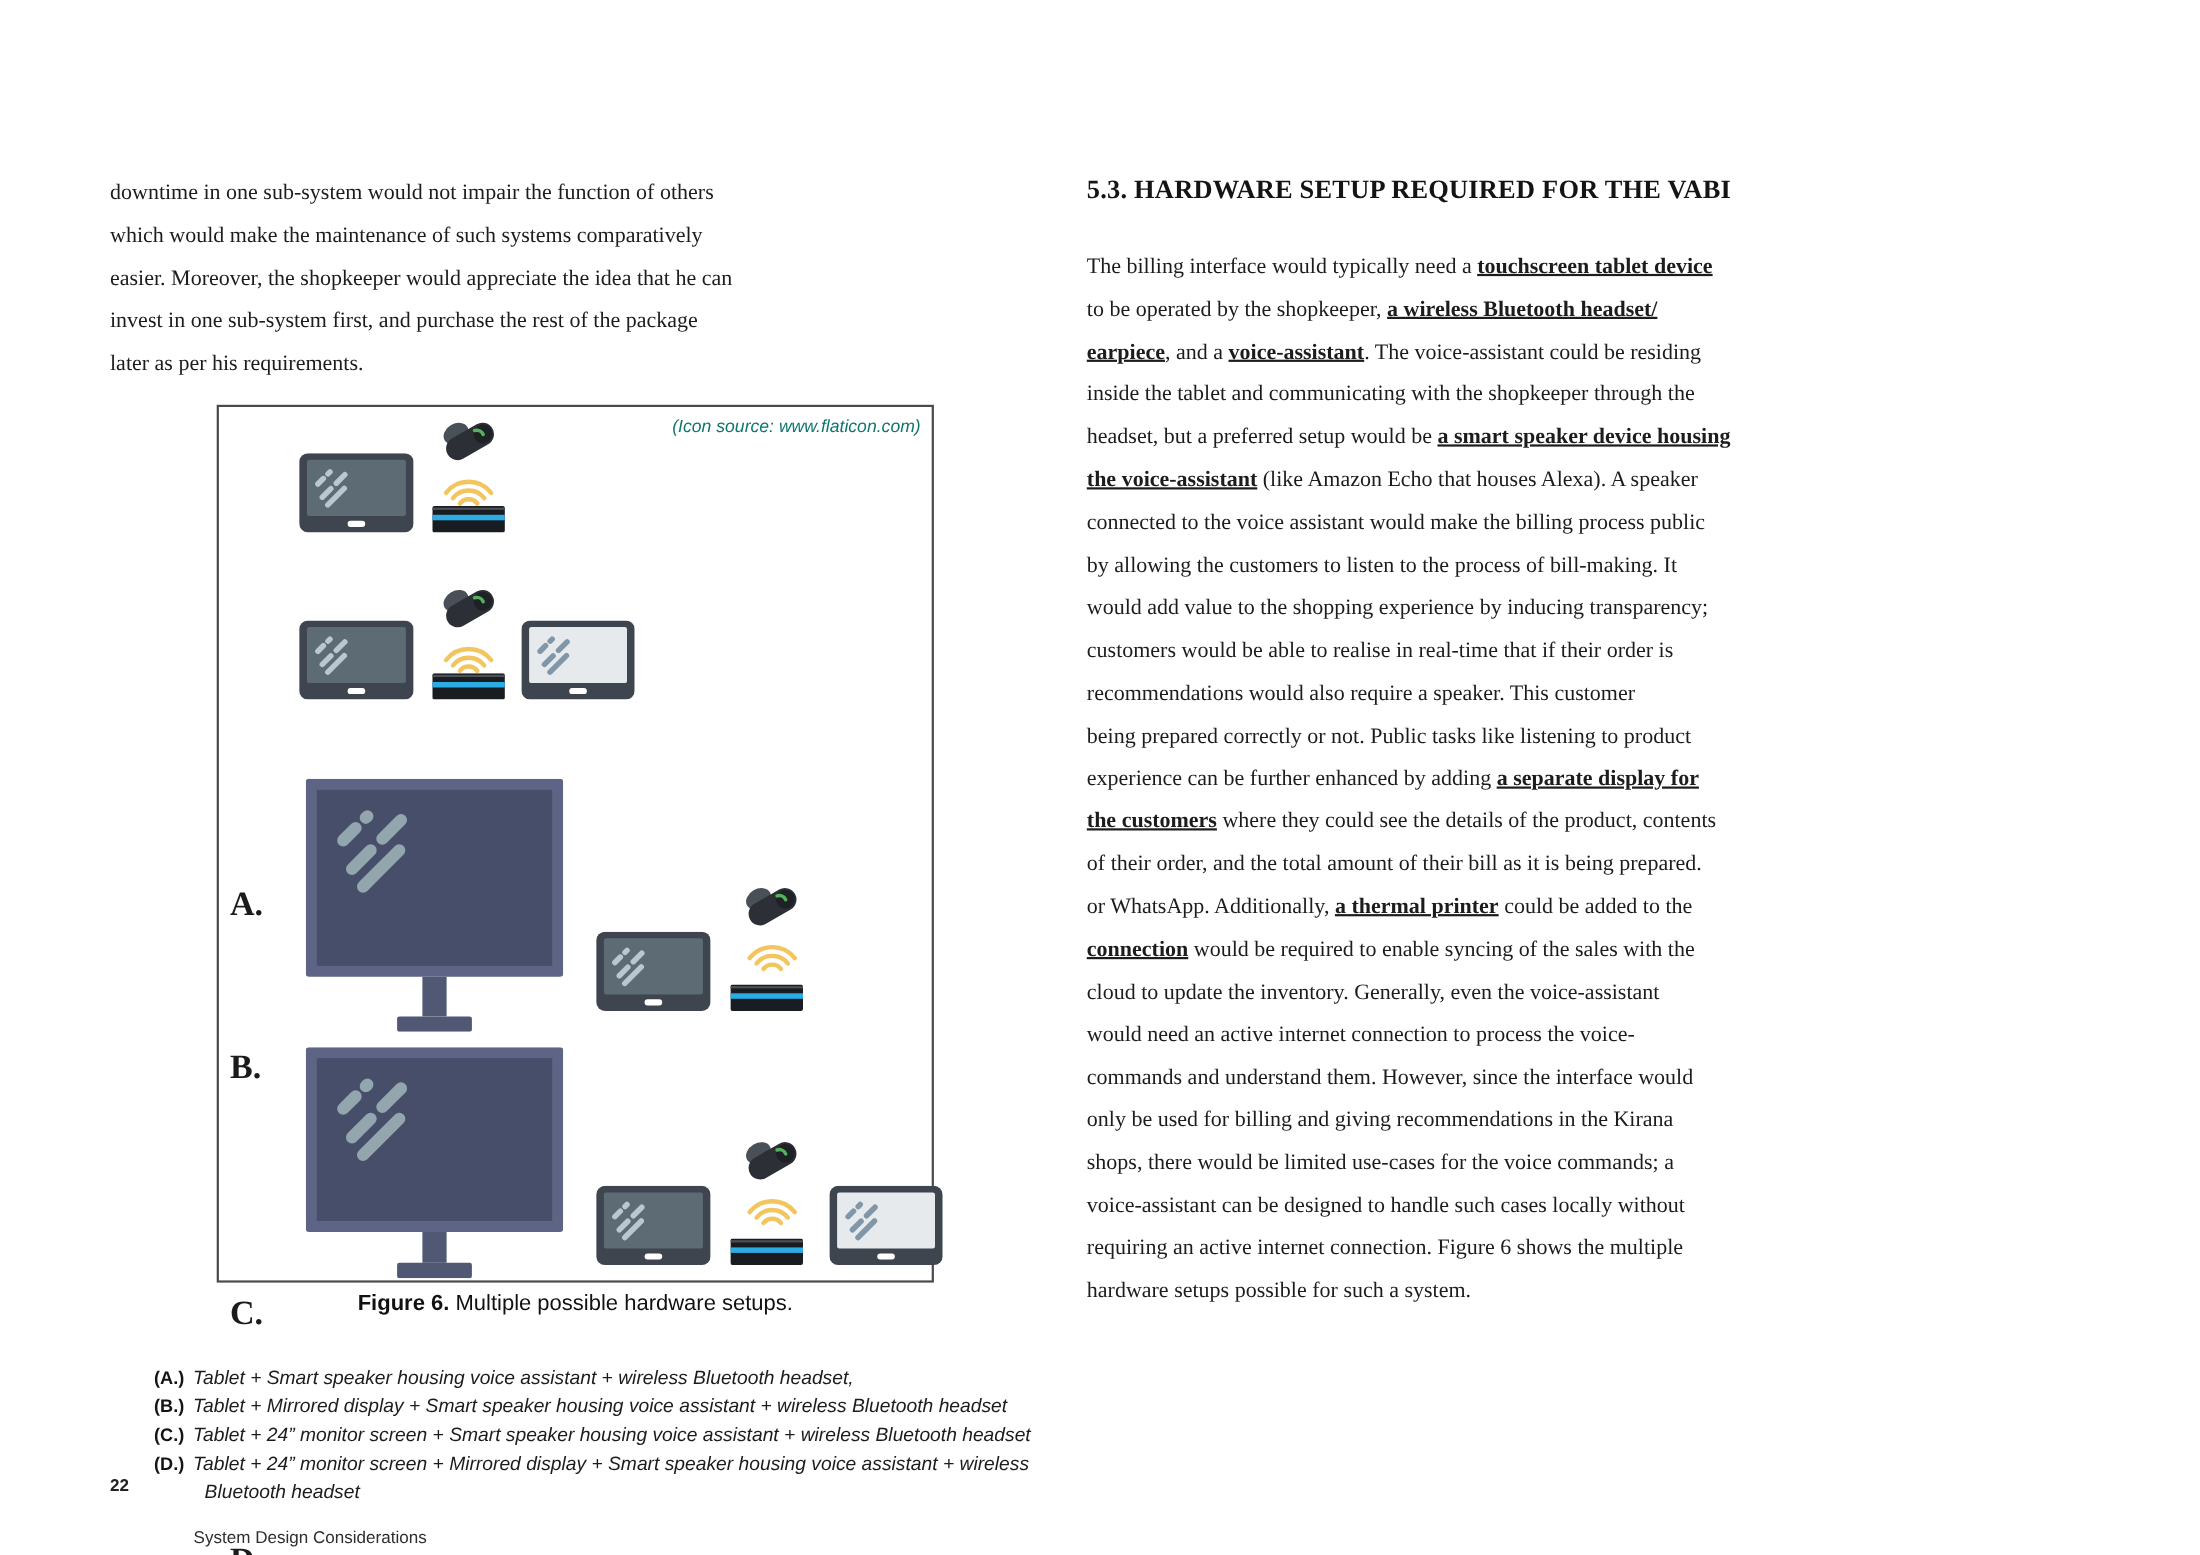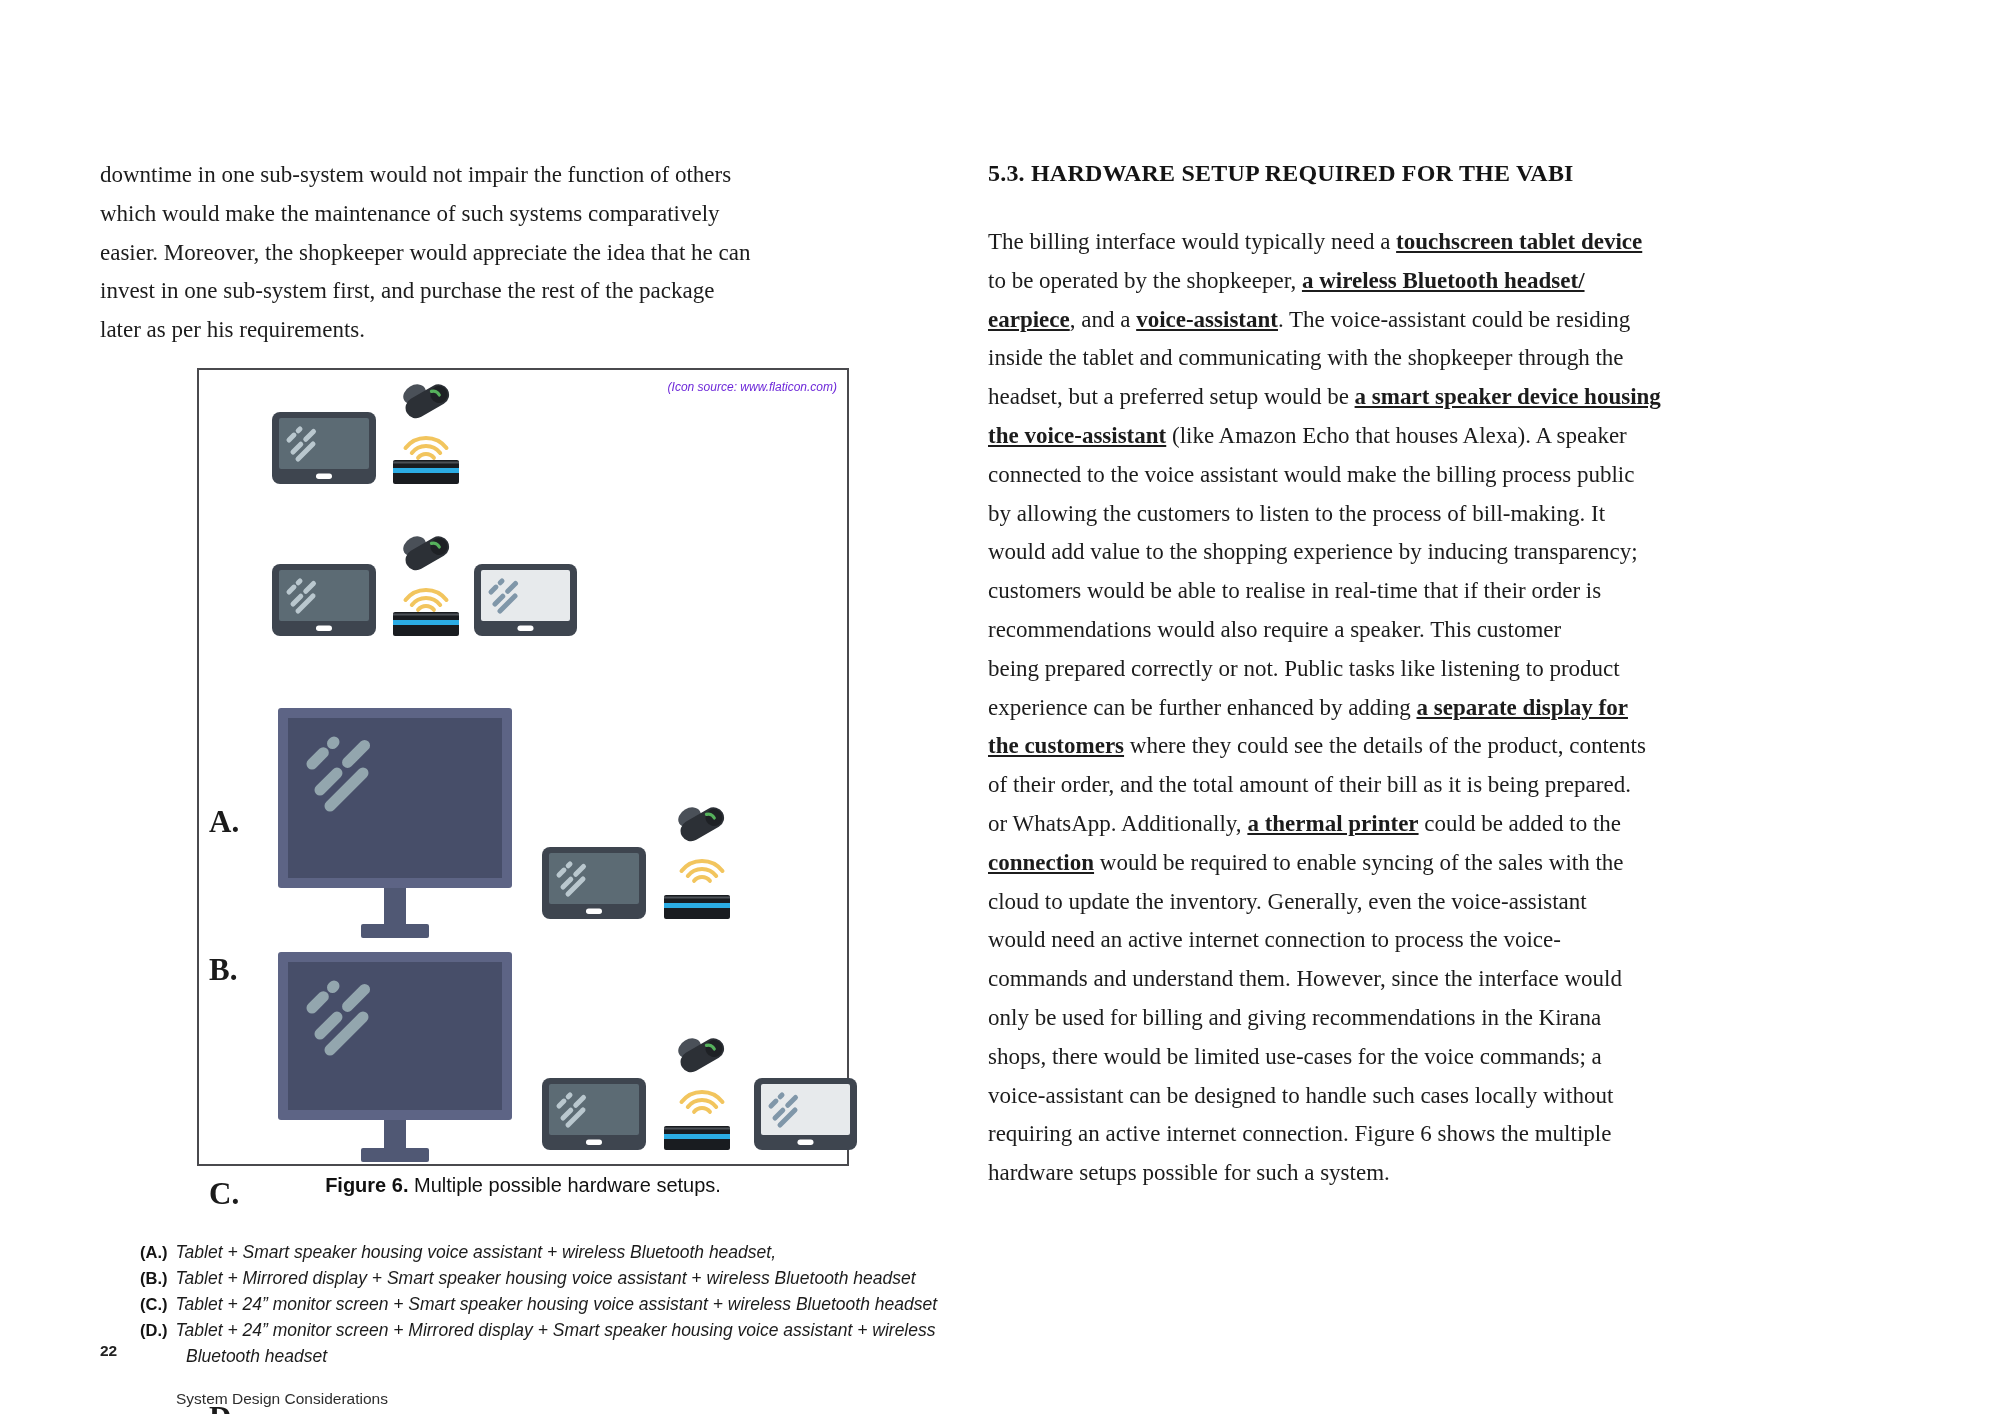--- a/index.html
+++ b/index.html
@@ -1,24 +1,24 @@
 <!DOCTYPE html>
 <html><head>
 <meta charset="utf-8">
 <style>
   html,body{margin:0;padding:0;background:#ffffff;}
   #page{position:relative;width:2000px;height:1414px;background:#ffffff;overflow:hidden;
         font-family:"Liberation Serif",serif;color:#1b1b1b;}
   .abs{position:absolute;}
-  .tline{height:38.8px;line-height:38.8px;white-space:nowrap;font-size:23px;color:#1c1c1c;}
+  .tline{height:38.8px;line-height:38.8px;white-space:nowrap;font-size:20px;color:#1c1c1c;}
   .tline .b{font-weight:bold;text-decoration:underline;}
   #right-heading{font-size:24px;font-weight:bold;letter-spacing:.2px;color:#141414;}
   #figure-box{border:2px solid #4a4a4e;background:#ffffff;}
   .fig-label{font-size:31px;font-weight:bold;color:#1b1b1b;font-family:"Liberation Serif",serif;}
-  #icon-source-note{font-family:"Liberation Sans",sans-serif;font-style:italic;font-size:12px;color:#6d28d9;}
+  #icon-source-note{font-family:"Liberation Sans",sans-serif;font-style:italic;font-size:16px;color:#0f766e;}
   #figure-caption{font-family:"Liberation Sans",sans-serif;font-size:20px;color:#111;text-align:center;}
   #figure-caption .cap-b{font-weight:bold;}
   .fig-item{font-family:"Liberation Sans",sans-serif;white-space:nowrap;margin-top:40px;}
   .fig-item .lbl{font-weight:bold;font-size:16.5px;font-style:normal;color:#141414;margin-right:8px;}
   .fig-item .txt{font-style:italic;font-size:17.5px;color:#1c1c1c;}
   #footer-page-number{font-family:"Liberation Sans",sans-serif;font-weight:bold;font-size:15.5px;color:#222;}
   #footer-title{font-family:"Liberation Sans",sans-serif;font-size:15.5px;color:#2e2e2e;}
   .dev{position:absolute;line-height:0;}
 </style>
 </head>

